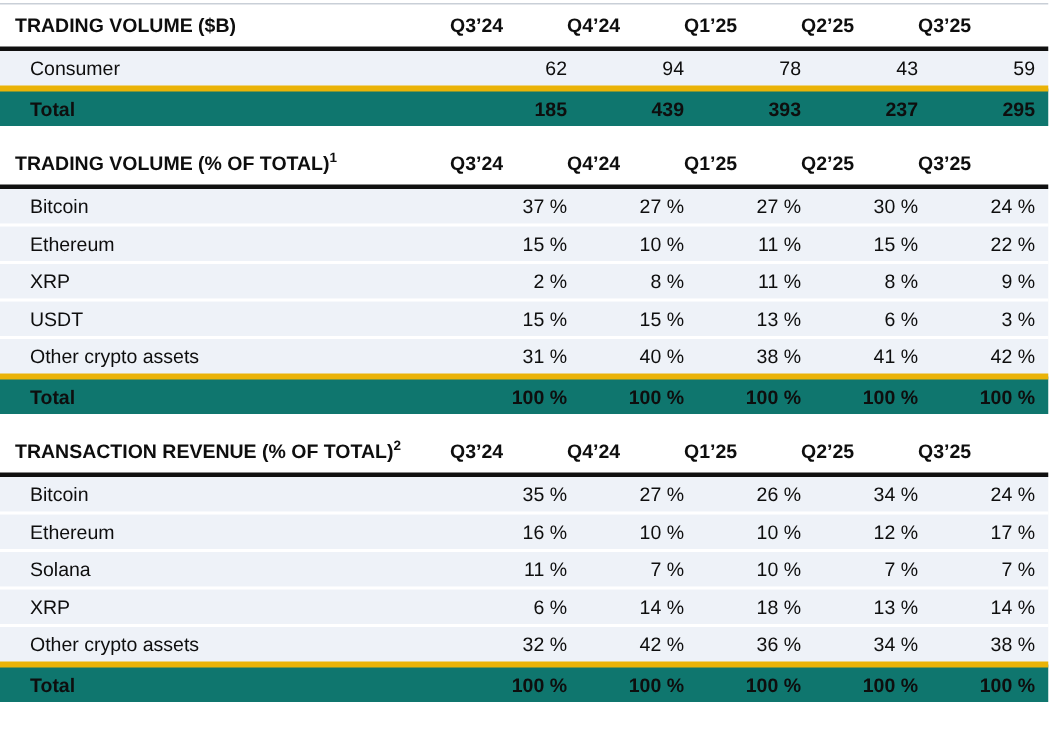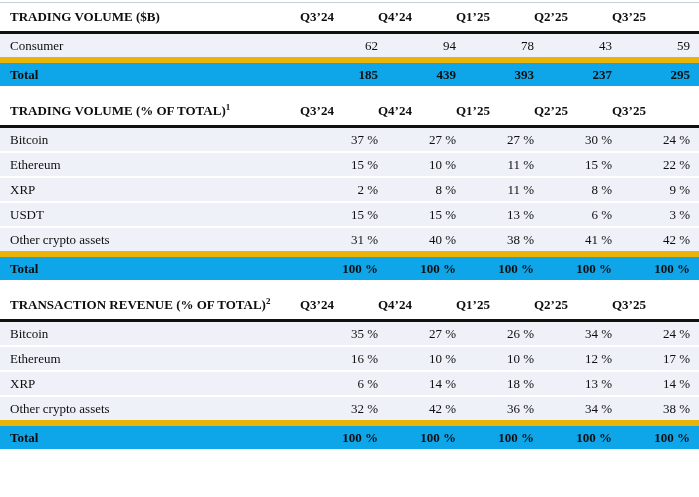--- a/index.html
+++ b/index.html
@@ -8,21 +8,20 @@
     background: #ffffff;
     font-family: "Liberation Sans", sans-serif;
     color: #0e0e0e;
   }
   .page {
     width: 699px;
     height: 497px;
     padding-top: 2px;
     box-sizing: border-box;
     overflow: hidden;
-    font-family: Liberation Serif, serif;
   }
   table.fin-table {
     border-collapse: collapse;
     table-layout: fixed;
     width: 699px;
     font-size: 13px;
   }
   table.fin-table.first {
     border-top: 1px solid #c9cfd7;
   }
@@ -51,26 +50,26 @@
     line-height: 15px;
     background: #eef2f8;
     border-top: 2px solid #ffffff;
     white-space: nowrap;
   }
   .fin-table tbody tr:first-child td {
     border-top: none;
   }
   .fin-table td.label-cell {
     text-align: left;
-    padding-left: 10px;
+    padding-left: 20px;
   }
   .fin-table tr.total-row td {
     font-weight: bold;
-    background: #0ea5e9;
-    border-top: 6px solid #eab308;
+    background: #0f766e;
+    border-top: 4px solid #eab308;
   }
   .fin-table th:last-child,
   .fin-table td:last-child {
     padding-right: 9px;
     margin-top: 30px;
   }
 </style>
 </head>
 <body>
 
@@ -213,20 +212,28 @@
         </tr>
         <tr>
           <td class="label-cell">Ethereum</td>
           <td>16 %</td>
           <td>10 %</td>
           <td>10 %</td>
           <td>12 %</td>
           <td>17 %</td>
         </tr>
         <tr>
+          <td class="label-cell">Solana</td>
+          <td>11 %</td>
+          <td>7 %</td>
+          <td>10 %</td>
+          <td>7 %</td>
+          <td>7 %</td>
+        </tr>
+        <tr>
           <td class="label-cell">XRP</td>
           <td>6 %</td>
           <td>14 %</td>
           <td>18 %</td>
           <td>13 %</td>
           <td>14 %</td>
         </tr>
         <tr>
           <td class="label-cell">Other crypto assets</td>
           <td>32 %</td>

